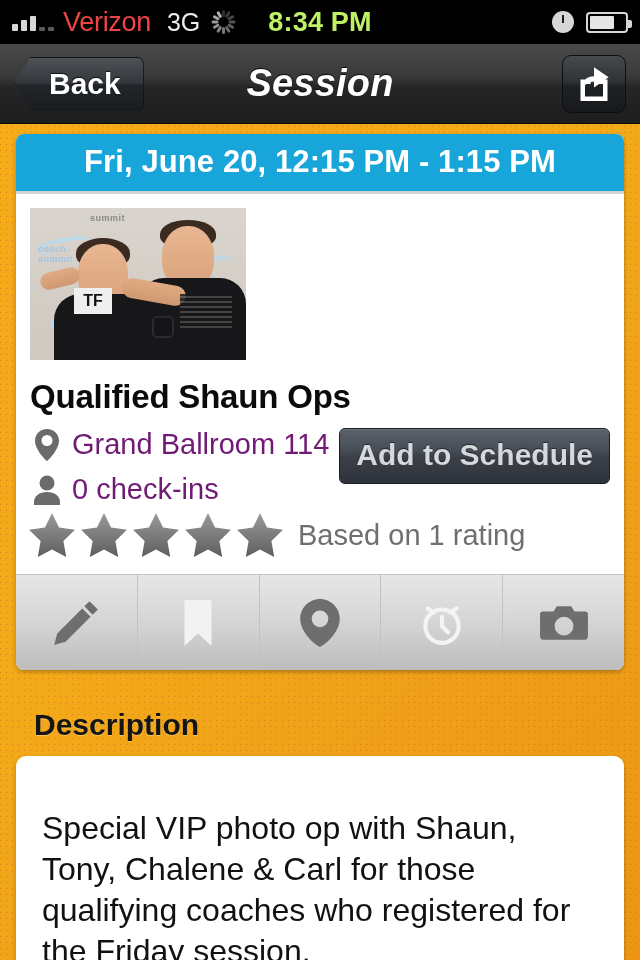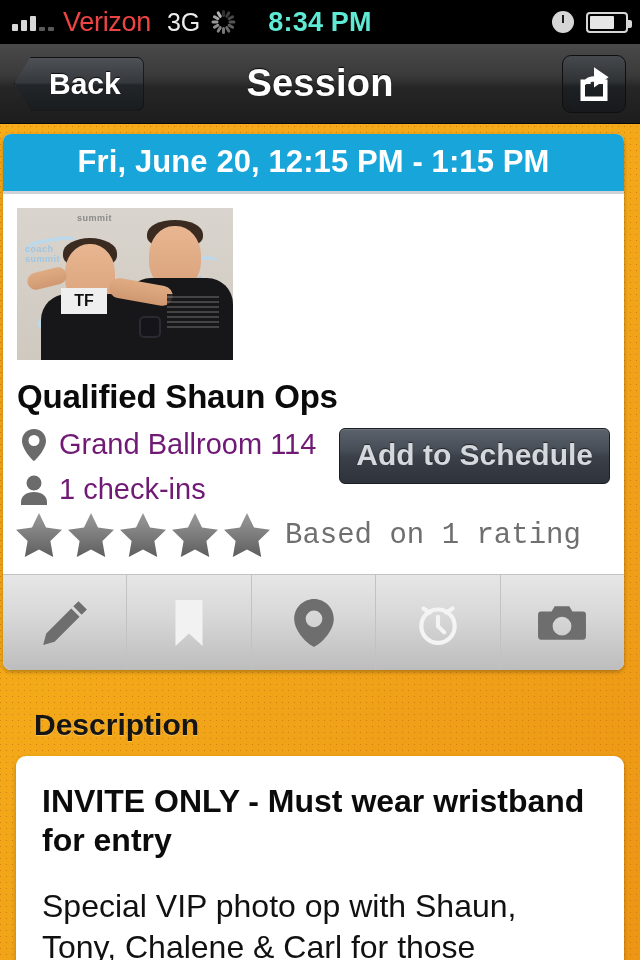--- a/index.html
+++ b/index.html
@@ -34,21 +34,21 @@
   .sb-carrier{ font-size:27px; font-weight:400; letter-spacing:-0.3px; color:#ef4444;}
   .sb-net{ font-size:25px; margin-left:16px; color:#ededed;}
   .sb-spinner{ margin-left:10px; width:26px; height:26px; position:relative;}
   .sb-spinner span{
     position:absolute; left:11.5px; top:1px; width:3px; height:7px;
     background:#bdbdbd; border-radius:2px;
     transform-origin:1.5px 12px;
   }
   .sb-time{
     position:absolute; left:0; right:0; text-align:center;
-    font-size:27px; font-weight:700; color:#5eead4; letter-spacing:0.2px;
+    font-size:27px; font-weight:700; color:#bef264; letter-spacing:0.2px;
     pointer-events:none;
   }
   .sb-right{ margin-left:auto; display:flex; align-items:center; gap:12px; z-index:2;}
   .sb-clock{
     width:22px;height:22px;border-radius:50%;
     background:#d6d6d6; position:relative;
   }
   .sb-clock:after{
     content:""; position:absolute; left:10px; top:4px;
     width:2px; height:8px; background:#1a1a1a;
@@ -72,20 +72,21 @@
     position:relative;
     padding:0 14px;
     gap:24px;
   }
   .navtitle{
     position:absolute; left:0; right:0; text-align:center;
     font-size:38px; font-weight:700; color:#fff;
     text-shadow:0 -1px 1px rgba(0,0,0,.85);
     letter-spacing:0.2px;
     pointer-events:none;
+    font-style:italic;
   }
   .backbtn{
     height:54px; display:flex; align-items:center;
     padding:0 22px 0 34px;
     background:linear-gradient(180deg,#4e5256 0%,#34383c 48%,#222529 52%,#1a1d20 100%);
     border:1px solid #0f1113;
     border-radius:7px;
     color:#fff; font-size:30px; font-weight:700;
     text-shadow:0 -1px 1px rgba(0,0,0,.8);
     position:relative; z-index:3;
@@ -99,21 +100,21 @@
     border-radius:9px;
     display:flex;align-items:center;justify-content:center;
     z-index:3;
   }
   .sharebtn svg{ width:36px;height:36px; }
 
   
   .content{ position:relative; }
 
   .card{
-    margin:10px 16px 0 3px;
+    margin:10px 16px 0 16px;
     background:#fff;
     border-radius:8px;
     overflow:hidden;
     box-shadow:0 2px 4px rgba(0,0,0,.28);
   }
   .card-datebar{
     background:#17a5da;
     color:#fff;
     text-align:center;
     font-size:31px; font-weight:700;
@@ -157,21 +158,21 @@
   }
   .p-left{ left:22px; width:104px; height:120px; }
   .p-left .hair{ left:24px; top:-2px; width:54px; height:30px;}
   .p-left .head{ left:26px; top:4px; width:50px; height:60px;}
   .p-left .body{ left:2px; top:54px; width:100px; height:70px;}
   .p-right{ left:104px; width:112px; height:134px;}
   .p-right .hair{ left:26px; top:-6px; width:56px; height:28px;}
   .p-right .head{ left:28px; top:0px; width:52px; height:62px;}
   .p-right .body{ left:4px; top:52px; width:108px; height:84px;}
   .tee-logo{
-    position:absolute; left:44px; top:80px; width:46px;height:26px;
+    position:absolute; left:44px; top:80px; width:38px;height:26px;
     background:#efefef; color:#111; font-size:16px; font-weight:700;
     display:flex;align-items:center;justify-content:center;
   }
   .tee-graphic{
     position:absolute; left:150px; top:86px; width:52px; height:34px;
     background:repeating-linear-gradient(0deg,#4c4c4c 0 2px,#17171a 2px 5px);
     opacity:.85;
   }
   .watch{
     position:absolute; left:122px; top:108px; width:22px;height:22px;
@@ -205,21 +206,20 @@
     border:1px solid #1b1f25;
     border-radius:6px;
     color:#d5d8dc; font-size:30px; font-weight:700;
     text-shadow:0 -1px 1px rgba(0,0,0,.55);
     box-shadow:inset 0 1px 0 rgba(255,255,255,.12);
   }
 
   .rating-row{
     display:flex; align-items:center;
     margin:6px 0 16px 12px;
-    font-family:Liberation Mono, monospace;
   }
   .stars{ display:flex; gap:4px; }
   .star{ width:48px;height:46px; }
   .rating-text{ margin-left:14px; font-size:29px; color:#6f6f6f;}
 
   .toolbar{
     display:flex;
     border-top:1px solid #c3c3c3;
     background:linear-gradient(180deg,#e6e6e6 0%,#d8d8d8 42%,#bdbdbd 100%);
     height:96px;
@@ -345,21 +345,21 @@
         <span>Grand Ballroom 114</span>
       </div>
 
       <div class="meta-row">
         <span class="ico">
           <svg width="28" height="30" viewBox="0 0 28 30">
               <circle cx="14" cy="8" r="7.5"></circle>
               <path d="M14 17C6.5 17 1 21 1 27v3h26v-3c0-6-5.5-10-13-10z"></path>
             </svg>
         </span>
-        <span>1 check-ins</span>
+        <span>0 check-ins</span>
       </div>
 
       <div class="addbtn">
         <span>Add to Schedule</span>
       </div>
     </div>
 
     <div class="rating-row">
       <div class="stars" id="stars">
           <svg viewBox="0 0 48 46" class="star">
@@ -439,16 +439,15 @@
           <path d="M17 8l-3 5H4a3 3 0 0 0-3 3v21a3 3 0 0 0 3 3h40a3 3 0 0 0 3-3V16a3 3 0 0 0-3-3H34l-3-5H17zm7 10a9 9 0 1 1 0 18 9 9 0 0 1 0-18z"></path>
           <rect x="39" y="16" width="5" height="4" rx="1"></rect>
         </svg>
       </div>
     </div>
   </div>
 
   <div class="desc-head">Description</div>
 
   <div class="desc-card">
-    <div class="desc-bold">INVITE ONLY - Must wear wristband for entry</div>
     <div class="desc-body">Special VIP photo op with Shaun, Tony, Chalene &amp; Carl for those qualifying coaches who registered for the Friday session.</div>
   </div>
 </div>
 
 </body></html>

